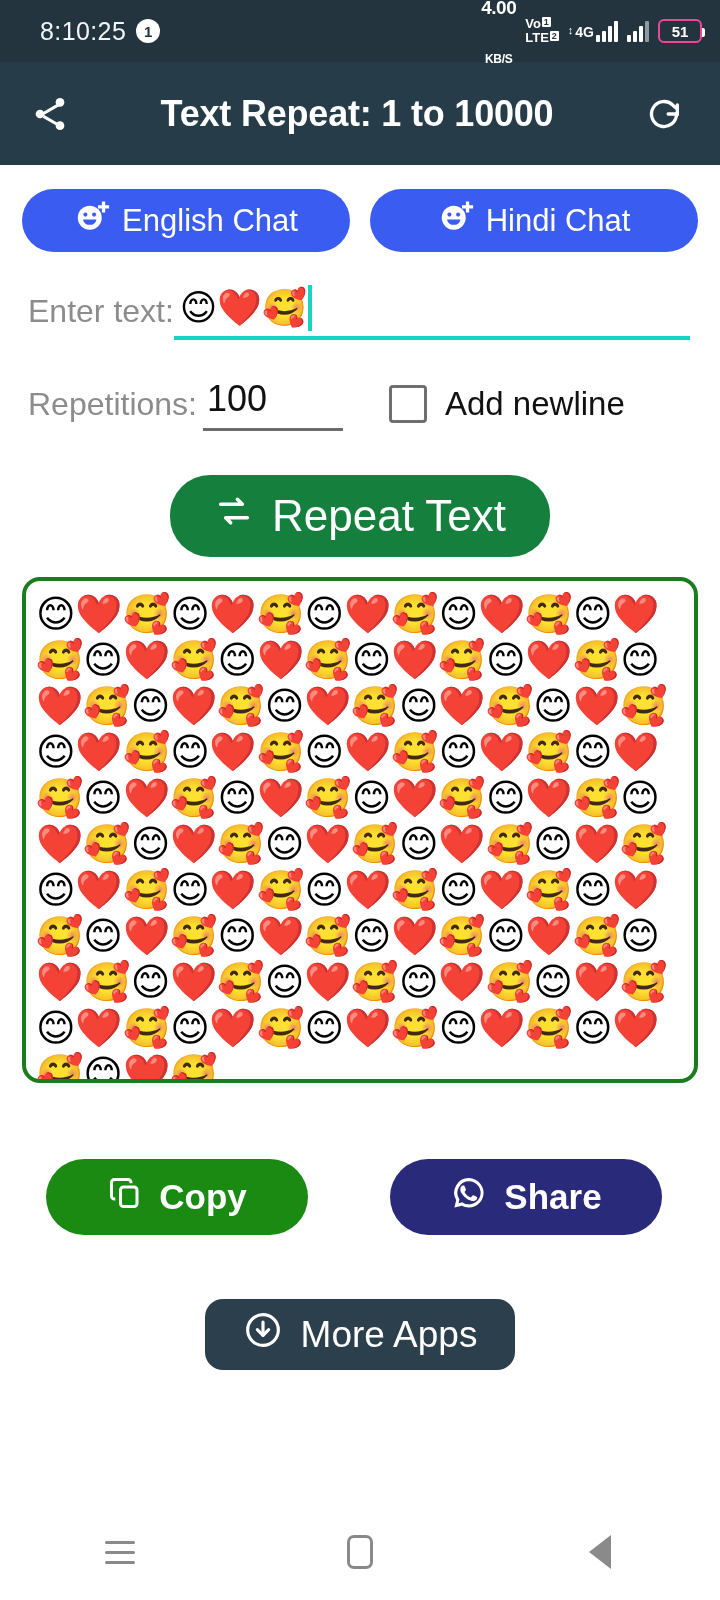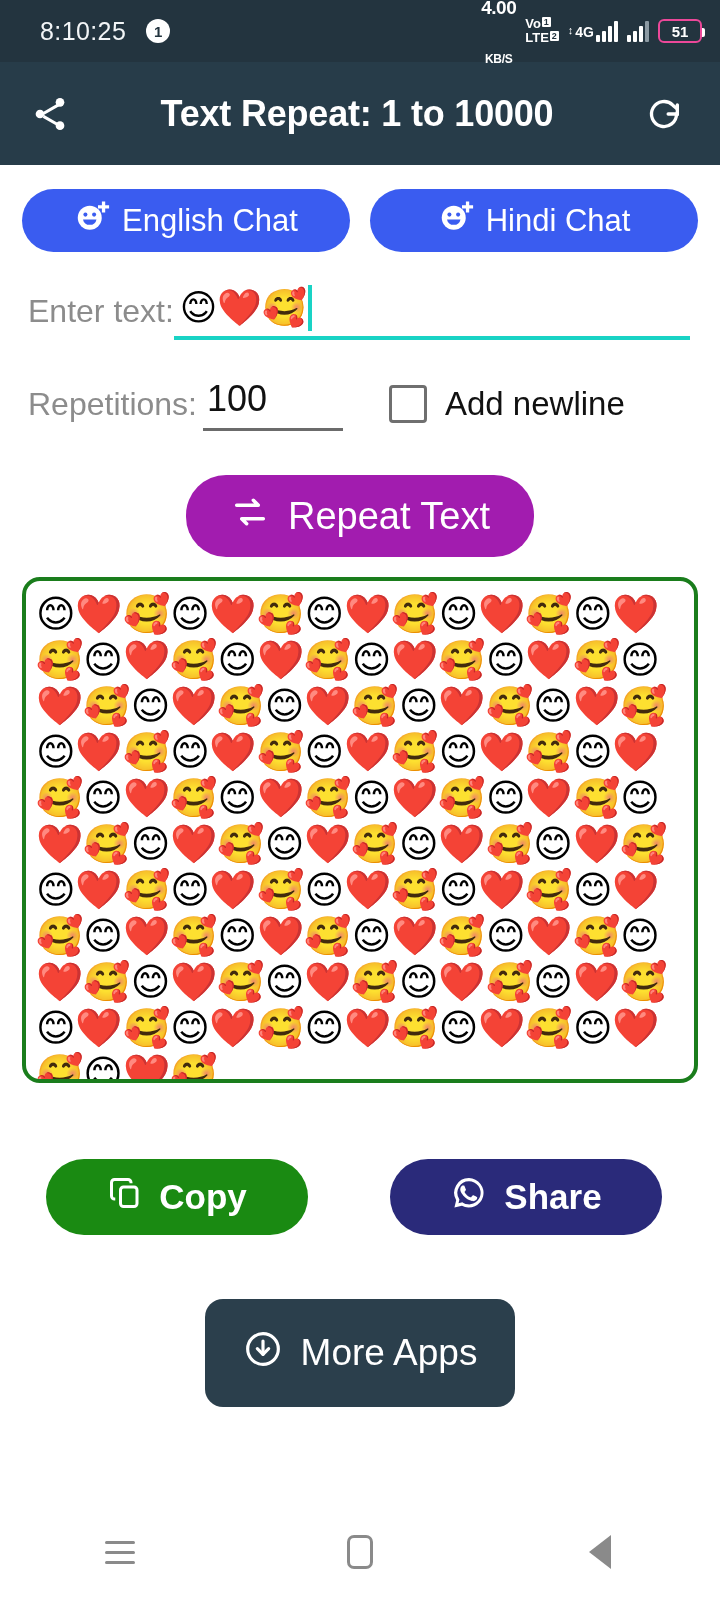--- a/index.html
+++ b/index.html
@@ -15,21 +15,21 @@
   
   .statusbar {
     height: 62px;
     background: #23343f;
     display: flex;
     align-items: center;
     justify-content: space-between;
     padding: 0 18px 0 40px;
     color: #ffffff;
   }
-  .sb-left { display: flex; align-items: center; gap: 20px; }
+  .sb-left { display: flex; align-items: center; gap: 10px; }
   .sb-time { font-size: 25px; letter-spacing: .4px; font-weight: 400; color:#f2f5f7; }
   .sb-badge {
     width: 24px; height: 24px; border-radius: 50%;
     background: #ffffff; color: #23343f;
     font-size: 15px; font-weight: 700;
     display: flex; align-items: center; justify-content: center;
   }
   .sb-right { display: flex; align-items: center; gap: 9px; }
   .sb-speed { display: flex; flex-direction: column; align-items: center; line-height: 1; gap: 35px; }
   .sb-speed .v { font-size: 19px; font-weight: 700; letter-spacing: -.5px; }
@@ -155,28 +155,28 @@
     width: 38px; height: 38px;
     border: 3px solid #6f6f6f;
     border-radius: 4px;
     background: #ffffff;
   }
   .cblabel { font-size: 33px; color: #111111; white-space: nowrap; }
 
   
   .repeatwrap { display: flex; justify-content: center; padding-top: 44px; }
   .repeatbtn {
-    background: #a21caf;
+    background: #15803d;
     color: #ffffff;
     border: none;
     border-radius: 40px;
     height: 82px;
     padding: 0 44px;
     display: flex; align-items: center; justify-content: center; gap: 18px;
-    font-size: 38px;
+    font-size: 44px;
     cursor: pointer;
     text-align: center;
   }
 
   
   .resultwrap { padding: 20px 22px 0 22px; }
   .resultbox {
     border: 4px solid #1a7d1c;
     border-radius: 18px;
     height: 506px;
@@ -205,21 +205,21 @@
     color: #ffffff; font-size: 35px; font-weight: 700;
     padding: 0 44px; cursor: pointer;
   }
   .actbtn.copy { background: #1a8a12; min-width: 262px; }
   .actbtn.share { background: #2a2a7a; min-width: 272px; }
 
   
   .morewrap { display: flex; justify-content: center; padding-top: 64px; }
   .morebtn {
     background: #2b3f4c; color: #ffffff; border: none; border-radius: 18px;
-    height: 108px; padding: 6px 38px;
+    height: 71px; padding: 6px 38px;
     display: flex; align-items: center; justify-content: center; gap: 18px;
     font-size: 37px; cursor: pointer;
   }
 
   
   .navbar {
     position: absolute;
     left: 0; bottom: 0;
     width: 720px; height: 96px;
     display: flex; align-items: center; justify-content: space-around;

